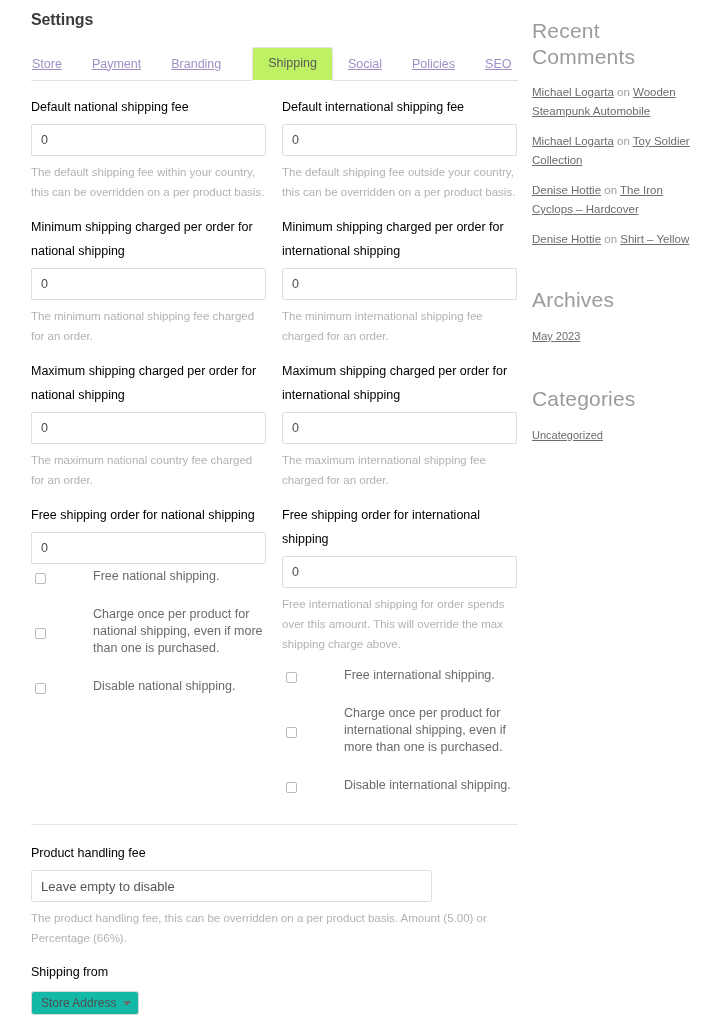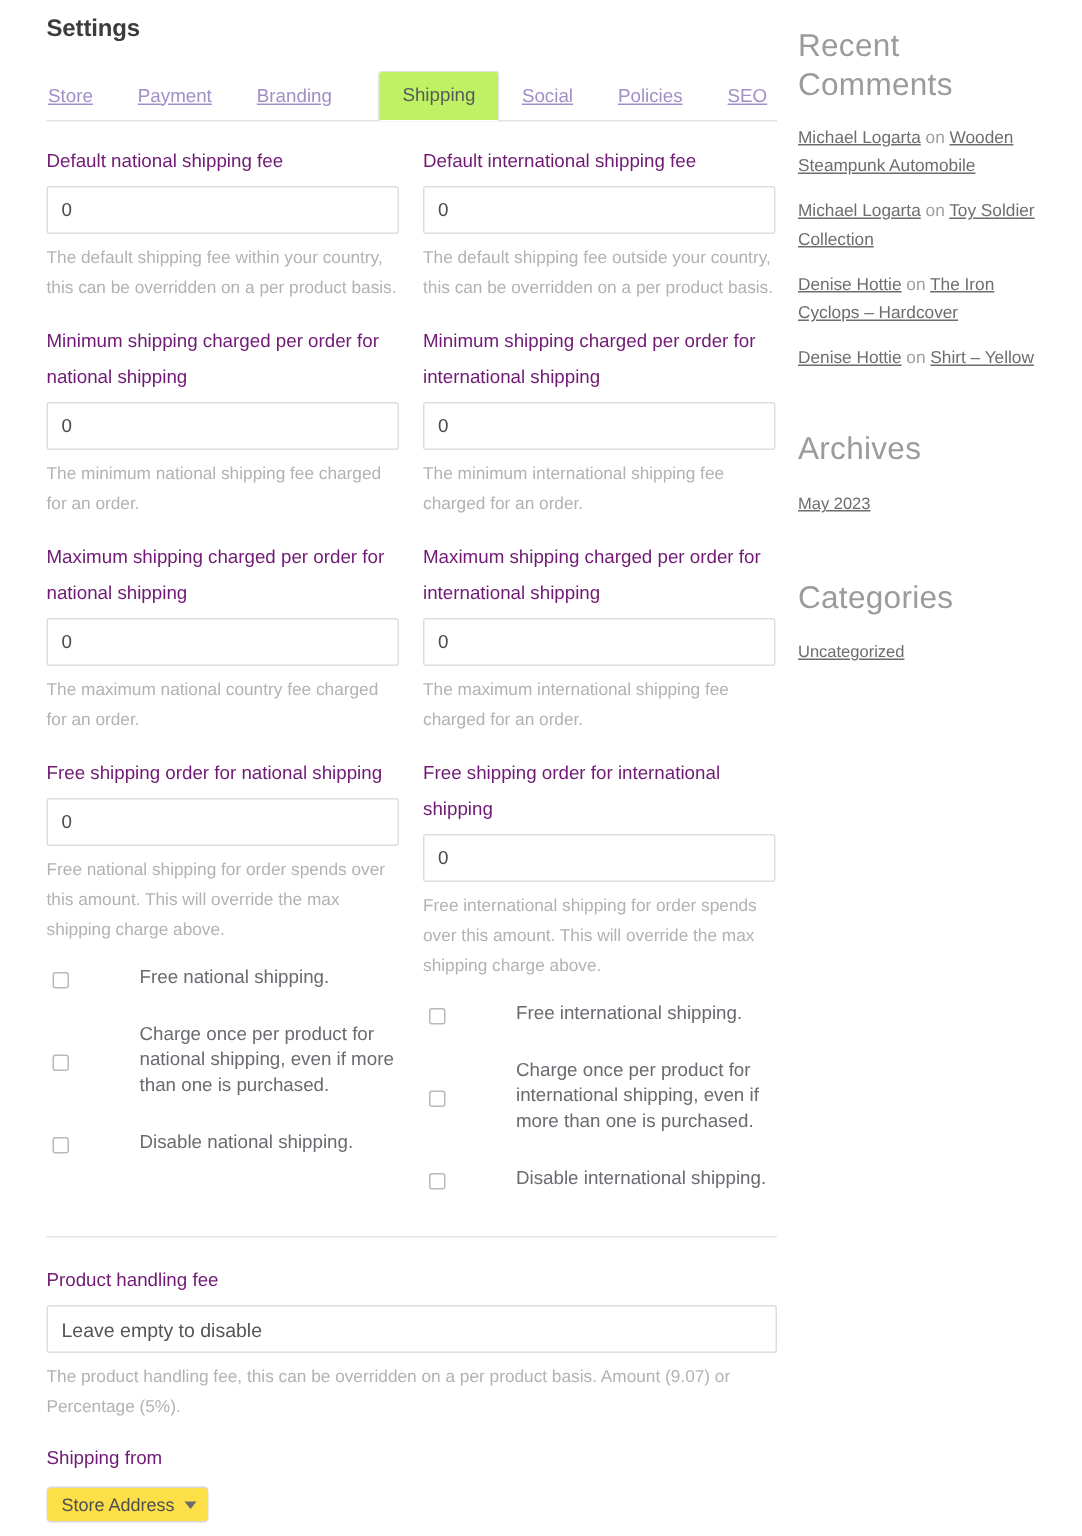--- a/index.html
+++ b/index.html
@@ -78,21 +78,21 @@
   }
   .col {
     width: 235px;
     flex: 0 0 auto;
   }
   .col.left { margin-right: 16px; }
 
   .field { margin-bottom: 0; }
   .field-label {
     font-size: 12.5px;
-    color: #701a75;
+    color: #000000;
     line-height: 24px;
     margin: 0 0 5px 0;
   }
   .text-input {
     display: block;
     width: 235px;
     height: 32px;
     border: 1px solid #dedede;
     border-radius: 2px;
     background: #ffffff;
@@ -136,21 +136,21 @@
   .divider {
     border: 0;
     border-top: 1px solid #e6e6e6;
     margin: 9px 0 16px 0;
     width: 487px;
   }
 
   
   .wide-input {
     display: block;
-    width: 487px;
+    width: 401px;
     height: 32px;
     border: 1px solid #dedede;
     border-radius: 2px;
     background: #ffffff;
     padding: 0 9px;
     font-size: 13px;
     color: #4b4b4b;
     font-family: "Liberation Sans", "DejaVu Sans", sans-serif;
     outline: none;
   }
@@ -161,21 +161,21 @@
     line-height: 20px;
     margin: 6px 0 12px 0;
     width: 500px;
   }
 
   .select-wrap {
     display: inline-flex;
     align-items: center;
     border: 1px solid #d8d8d8;
     border-radius: 3px;
-    background: #fde047;
+    background: #14b8a6;
     height: 24px;
     padding: 0 7px 0 9px;
     cursor: pointer;
     margin-top: 2px;
   }
   .select-value {
     font-size: 12px;
     color: #4f4f52;
     line-height: 1;
   }
@@ -254,21 +254,20 @@
           <div class="help">The minimum national shipping fee charged for an order.</div>
         </div>
         <div class="field">
           <div class="field-label">Maximum shipping charged per order for national shipping</div>
           <input class="text-input" type="text" value="0" style="">
           <div class="help">The maximum national country fee charged for an order.</div>
         </div>
         <div class="field">
           <div class="field-label">Free shipping order for national shipping</div>
           <input class="text-input" type="text" value="0" style="">
-          <div class="help">Free national shipping for order spends over this amount. This will override the max shipping charge above.</div>
         </div>
         <div class="check-block" id="cb-national">
             <div class="check-row">
               <span class="cb"></span>
               <span class="check-label">Free national shipping.</span>
             </div>
             <div class="check-row">
               <span class="cb"></span>
               <span class="check-label">Charge once per product for national shipping, even if more than one is purchased.</span>
             </div>
@@ -315,21 +314,21 @@
             </div>
           </div>
       </div>
     </div>
 
     <hr class="divider">
 
     <div class="field">
       <div class="field-label">Product handling fee</div>
       <input class="wide-input" type="text" placeholder="Leave empty to disable" style="">
-      <div class="help-wide">The product handling fee, this can be overridden on a per product basis. Amount (9.07) or Percentage (5%).</div>
+      <div class="help-wide">The product handling fee, this can be overridden on a per product basis. Amount (5.00) or Percentage (66%).</div>
     </div>
 
     <div class="field">
       <div class="field-label">Shipping from</div>
       <div class="select-wrap">
         <span class="select-value">Store Address</span>
         <span class="caret"></span>
       </div>
       
     </div>

